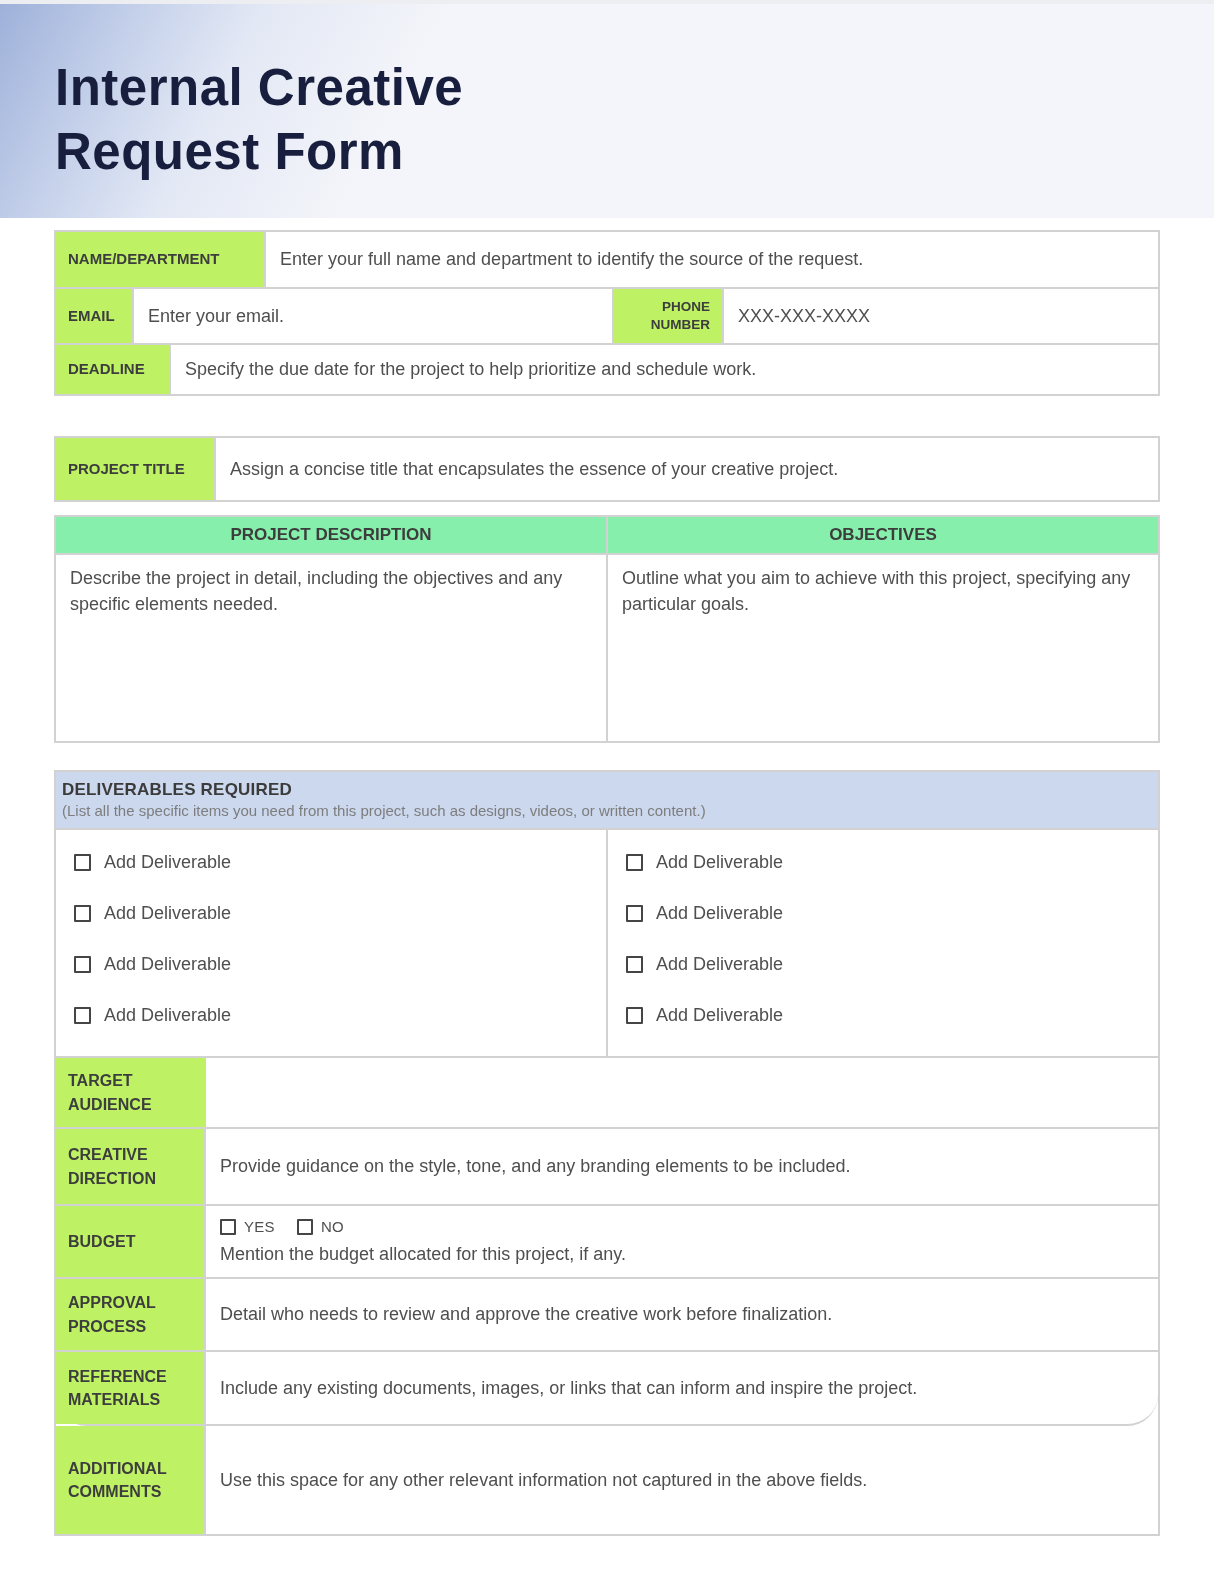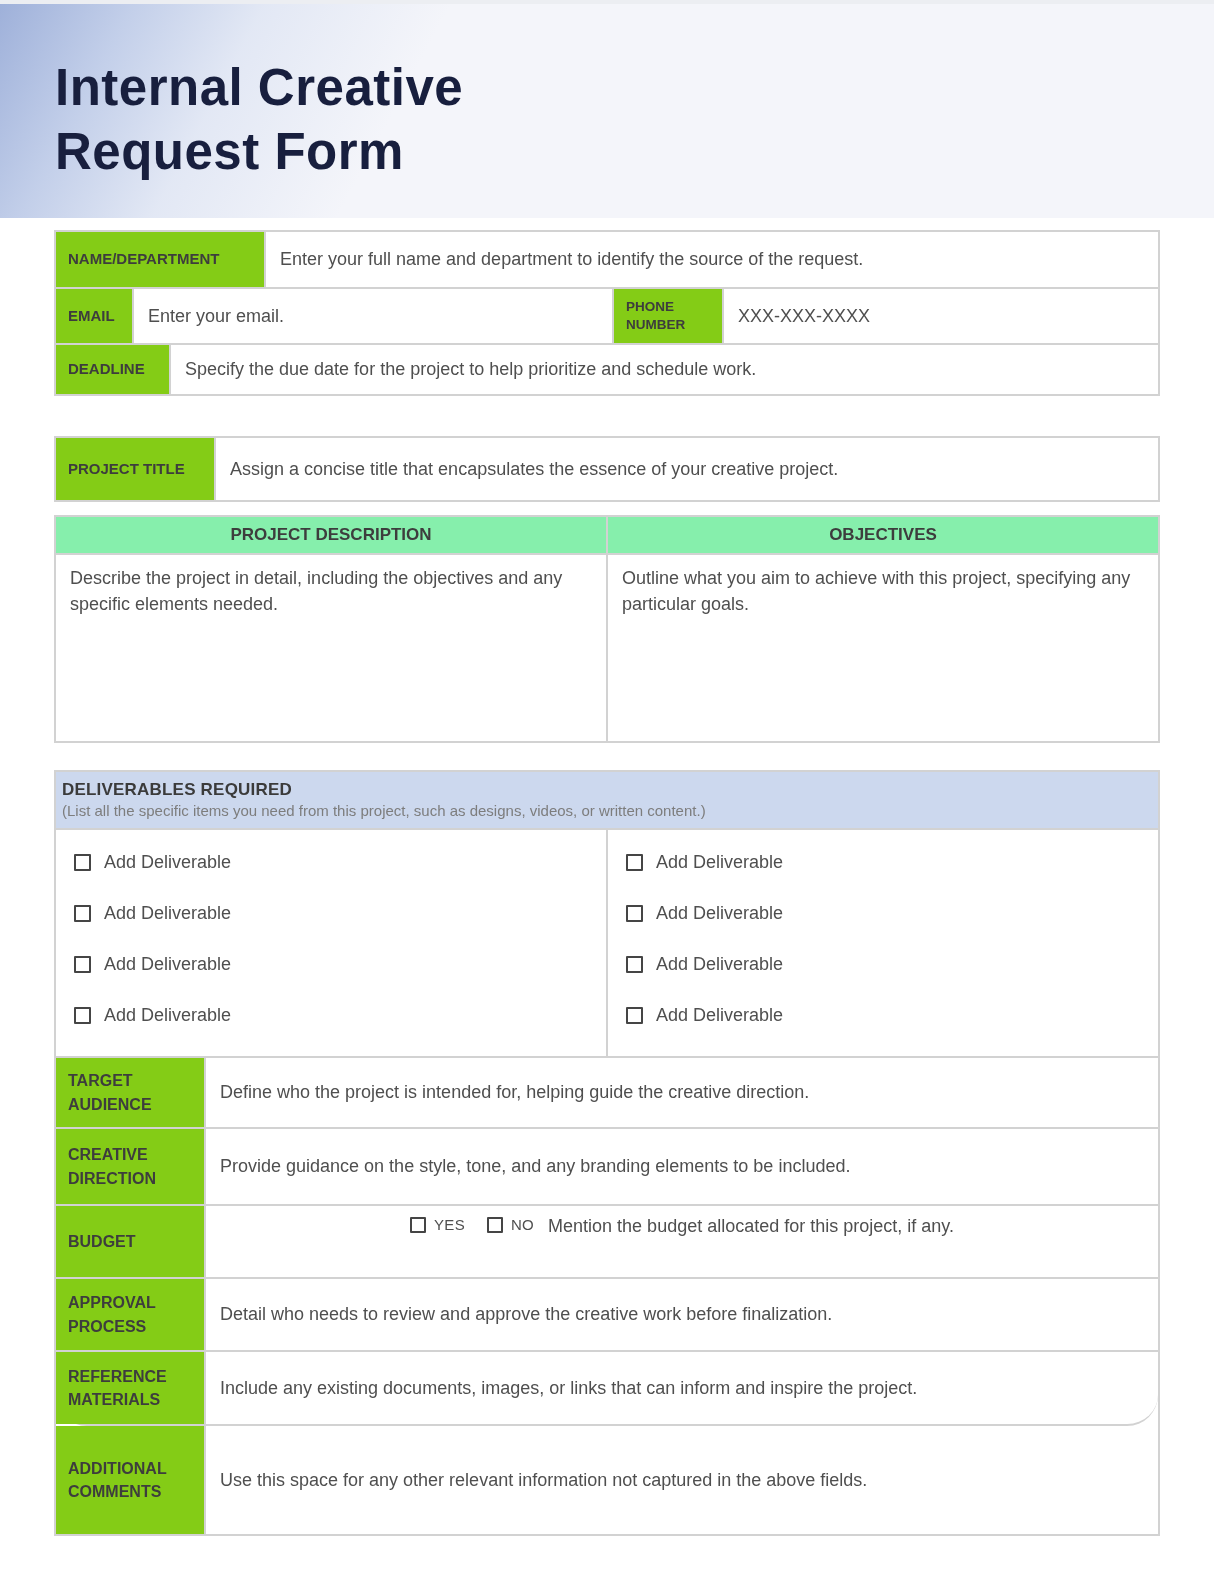--- a/index.html
+++ b/index.html
@@ -27,38 +27,38 @@
   }
 
   
   .content{ padding:12px 54px 0 54px; }
   .tbl{ border:2px solid #d2d2d2; background:#fff; }
   .trow{ display:flex; border-bottom:2px solid #d2d2d2; }
   .trow:last-child{ border-bottom:none; }
   .cell{ border-right:2px solid #d2d2d2; display:flex; align-items:center; }
   .cell:last-child{ border-right:none; }
   .label{
-    background:#84cc16;
+    background:#bef264;
     font-weight:bold;
     color:#3d3d3d;
     font-size:15px;
     padding:8px 12px;
     line-height:1.35;
   }
   .value{
     color:#4f4f4f;
     font-size:18px;
     padding:8px 14px;
     flex:1;
     line-height:1.45;
   }
 
   
   .r-namedept{ min-height:57px; }
-  .r-email{ min-height:56px; }
+  .r-email{ min-height:56px;text-align:right; }
   .r-deadline{ min-height:49px; }
   .w-namedept{ width:210px; }
   .w-email{ width:78px; }
   .w-emailval{ flex:0 0 480px; }
   .w-phone{ width:110px; font-size:13.5px; }
   .w-deadline{ width:115px; }
 
   .gap40{ height:40px; } .gap13{ height:13px; } .gap27{ height:27px; }
 
   
@@ -97,21 +97,21 @@
 
   
   .detail-label{ width:150px; font-size:16px; line-height:1.45; }
   .r-target{ min-height:73px; }
   .r-creative{ min-height:77px; }
   .r-budget{ min-height:73px; }
   .r-approval{ min-height:73px; }
   .r-reference{ min-height:74px;border-radius:31px; }
   .r-comments{ min-height:108px; }
 
-  .budget-value{ flex-direction:row; align-items:flex-start; justify-content:center;border-radius:13px; }
+  .budget-value{ flex-direction:column; align-items:flex-start; justify-content:center;border-radius:13px; }
   .yn-row{ display:flex; align-items:center; gap:8px; margin-bottom:4px; }
   .yn-row .chk{ width:16px; height:16px; flex:0 0 16px; }
   .yn-row .yn-label{ font-size:15px; color:#4f4f4f; margin-right:14px; letter-spacing:0.3px; }
   .budget-note{ font-size:18px; color:#4f4f4f; line-height:1.35; }
 </style>
 </head>
 <body>
 
 <div class="page">
 
@@ -203,21 +203,20 @@
           </div>
           <div class="deliv-item">
             <span class="chk"></span>
             <span class="txt">Add Deliverable</span>
           </div>
         </div>
       </div>
 
       <div class="trow r-target" style="border-top:2px solid #d2d2d2;">
         <div class="cell label detail-label">TARGET AUDIENCE</div>
-        <div class="cell value">Define who the project is intended for, helping guide the creative direction.</div>
       </div>
 
       <div class="trow r-creative">
         <div class="cell label detail-label">CREATIVE DIRECTION</div>
         <div class="cell value">Provide guidance on the style, tone, and any branding elements to be included.</div>
       </div>
 
       <div class="trow r-budget">
         <div class="cell label detail-label">BUDGET</div>
         <div class="cell value budget-value">

